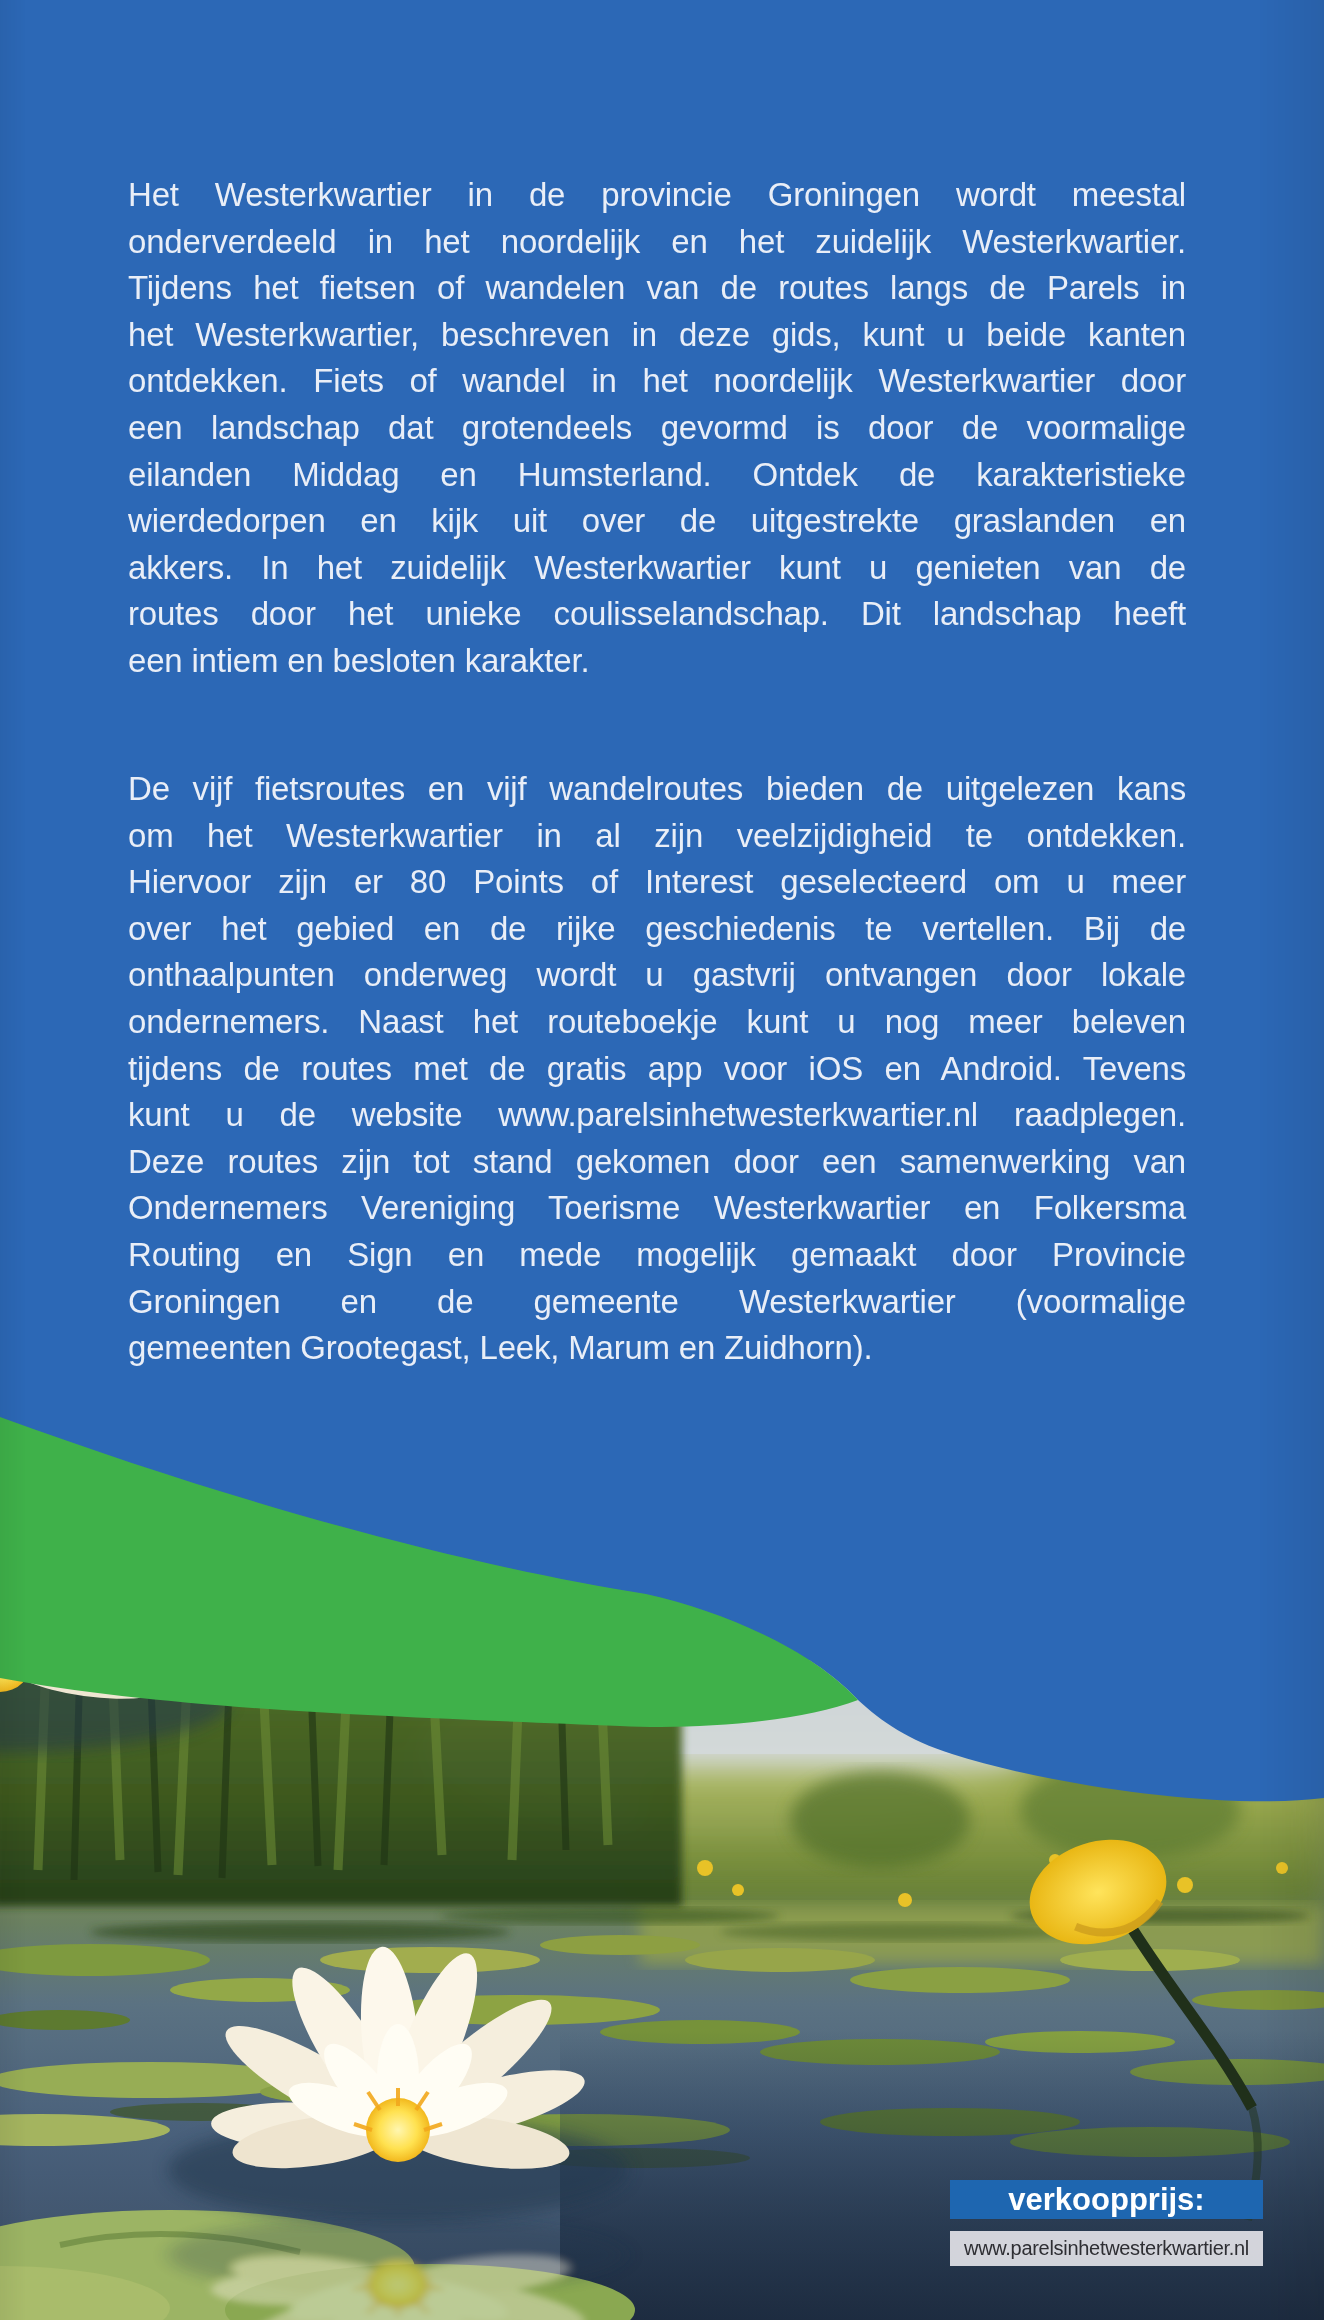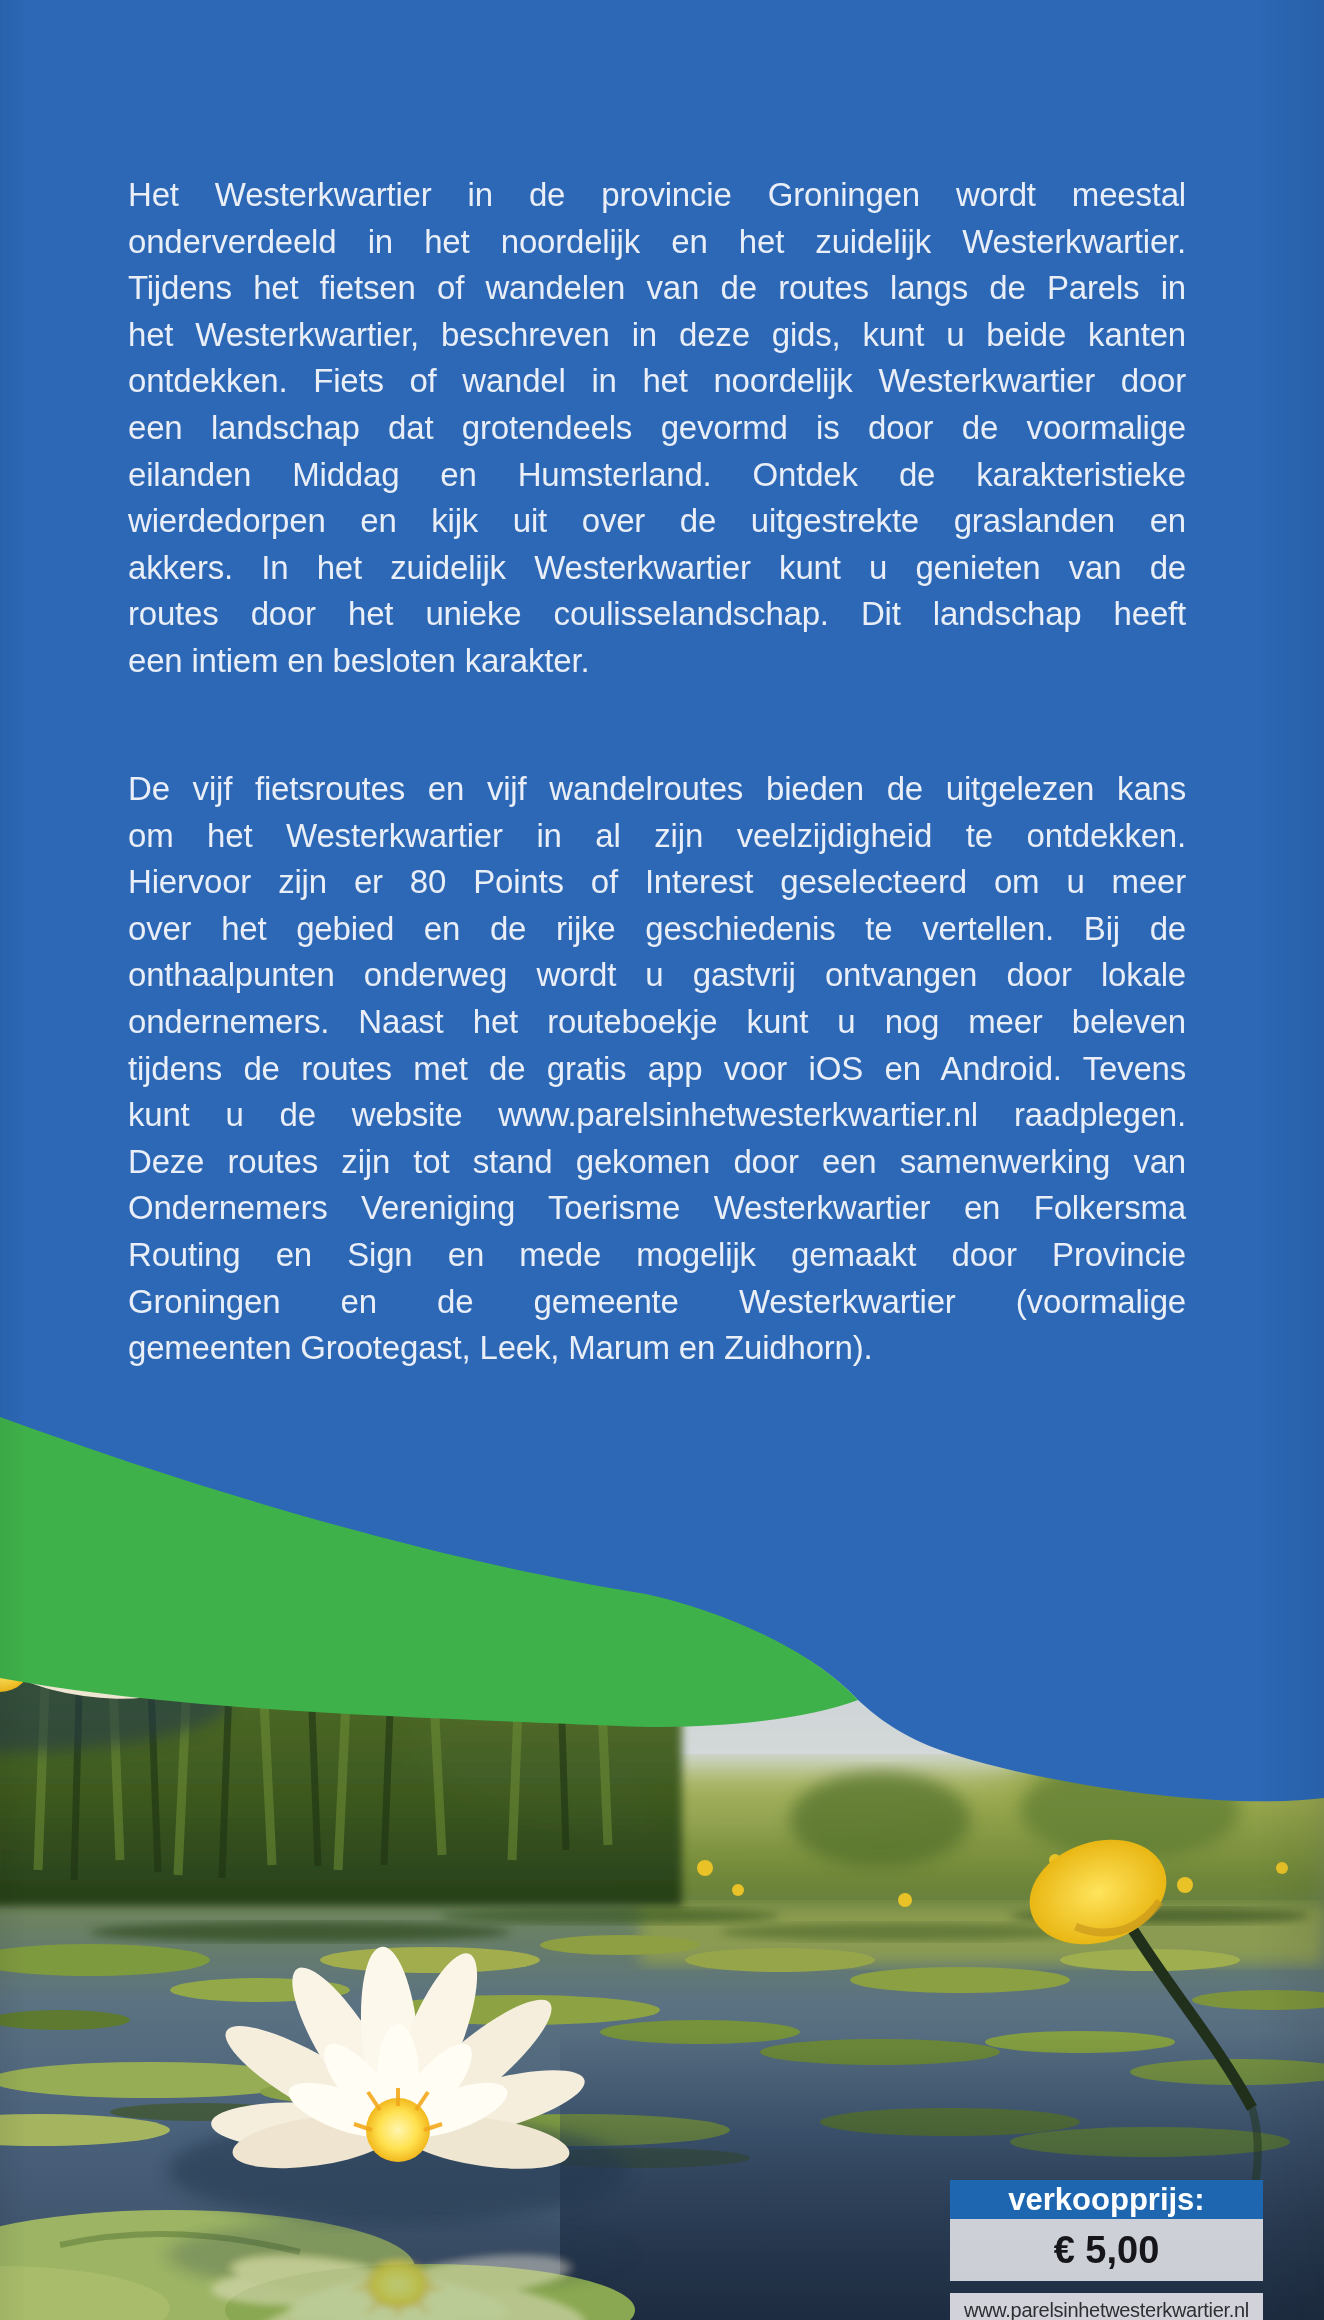--- a/index.html
+++ b/index.html
@@ -264,18 +264,17 @@
          C470,186 250,128 0,37 Z"></path>
     <path class="green-part" d="M0,37
          C250,128 470,186 646,214
          C726,232 812,270 858,320
          C800,342 700,350 620,346
          C440,338 180,332 0,298 Z"></path>
   </svg>
 
   <div class="price-box">
     <div class="price-header">verkoopprijs:</div>
-    <div class="price-value">€ 5,00</div>
     <div class="price-site">www.parelsinhetwesterkwartier.nl</div>
   </div>
 
   <div class="edge-shade"></div>
 </div>
 
 </body></html>

